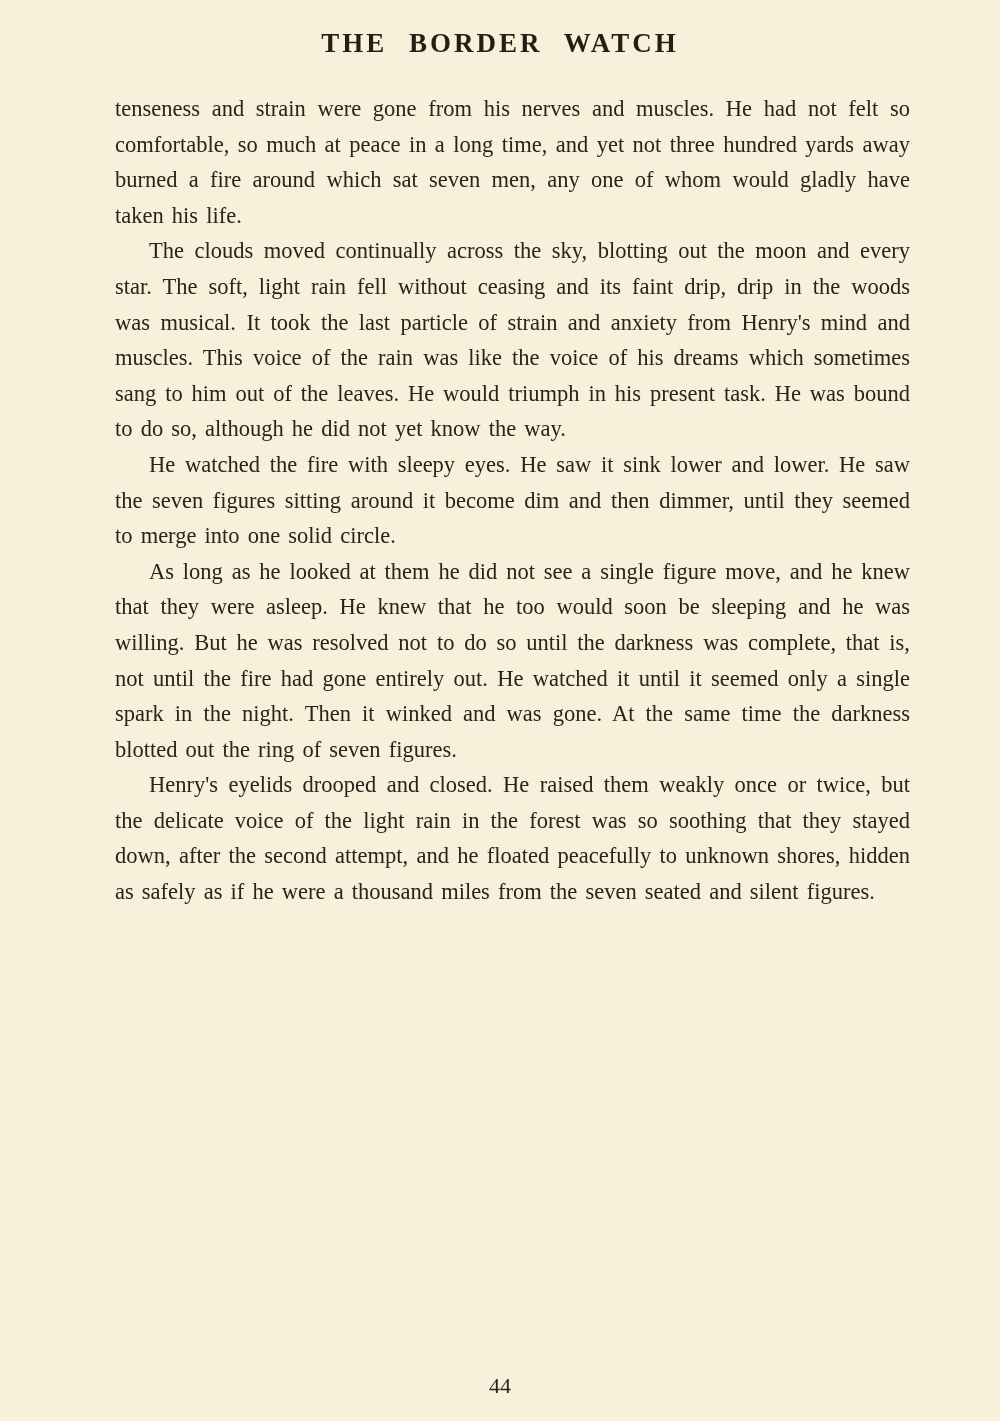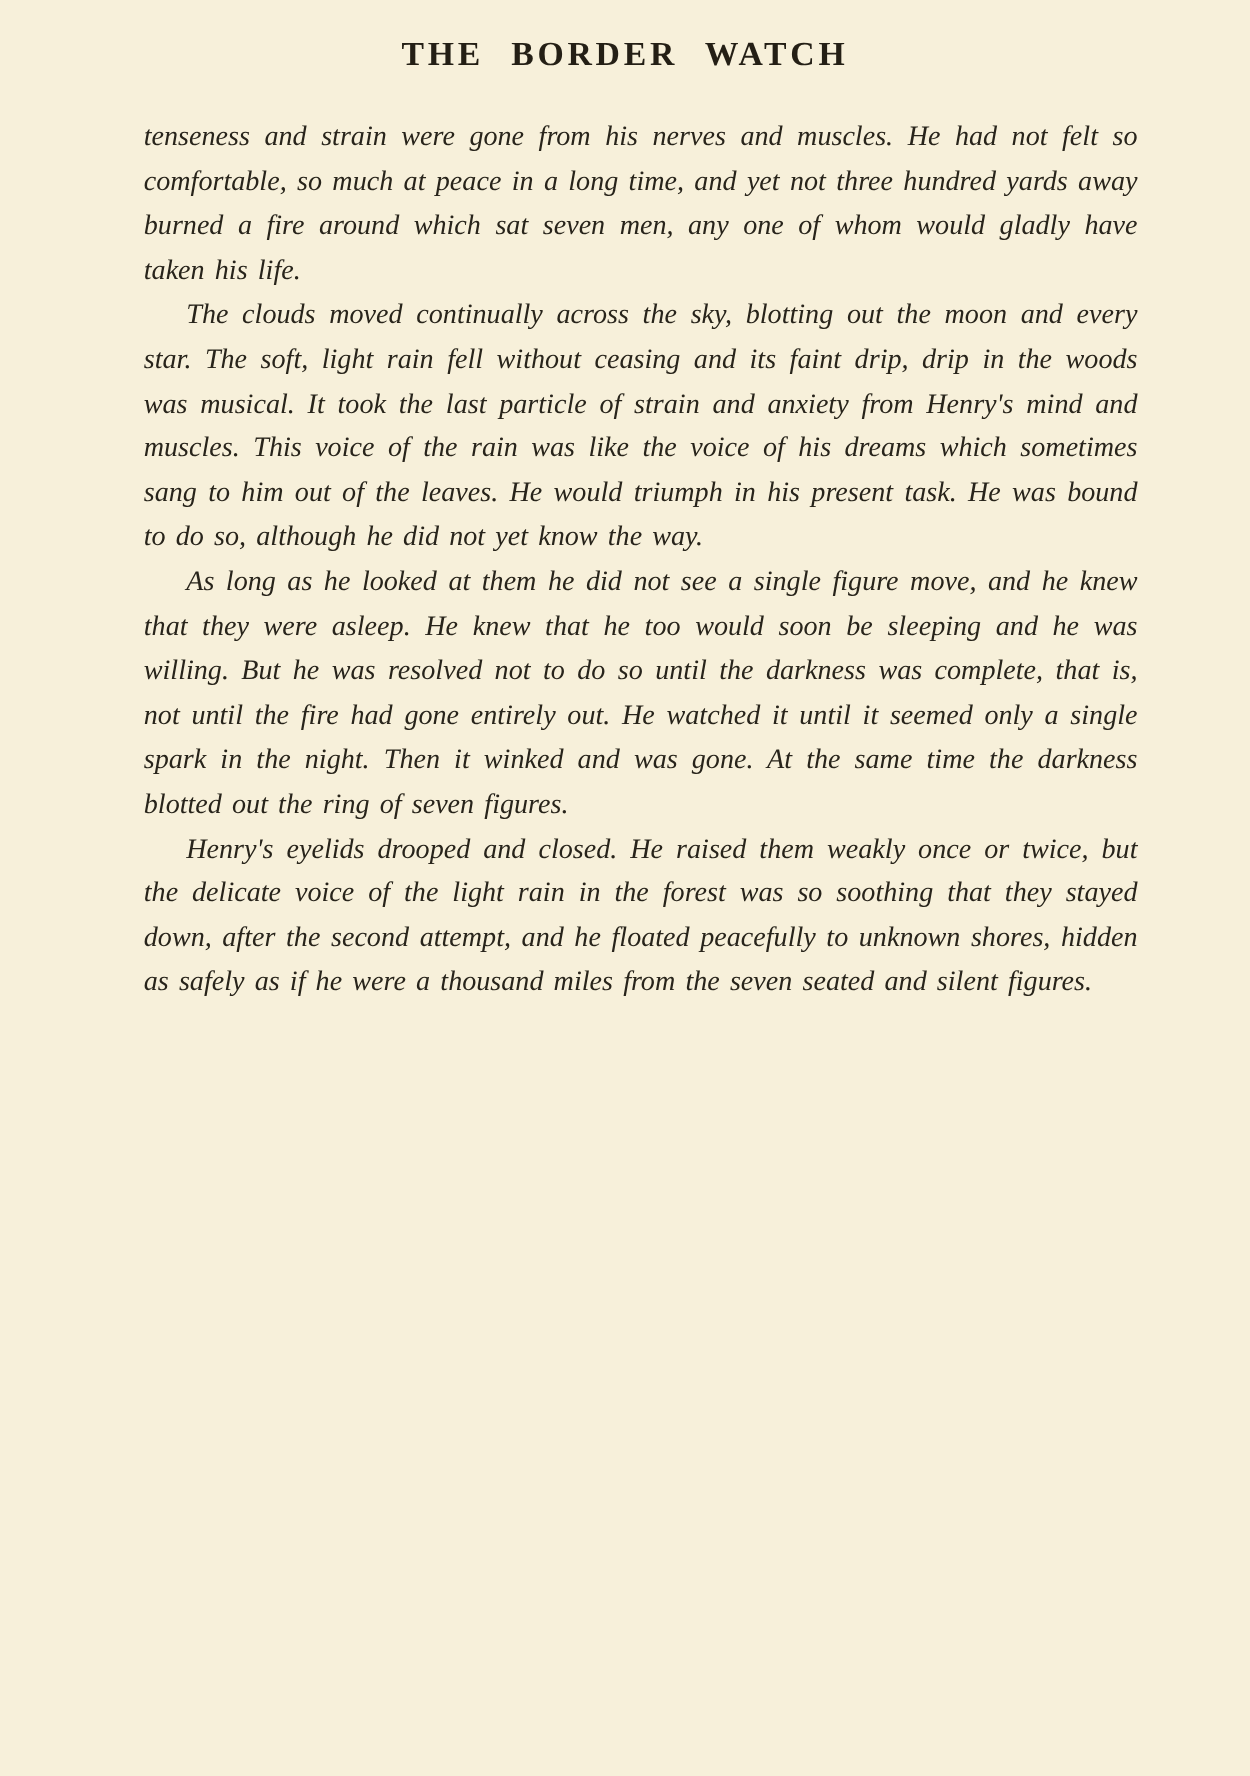--- a/index.html
+++ b/index.html
@@ -30,21 +30,20 @@
   .body-text {
     margin: 32px 90px 0 115px;
     font-size: 22.5px;
     line-height: 35.6px;
     text-align: justify;
     word-spacing: 2.5px;
   }
   .body-text p {
     margin: 0;
     text-indent: 34px;
-    font-style: italic;
   }
   .body-text p.continuation {
     text-indent: 0;
   }
   .page-number {
     position: absolute;
     left: 0;
     bottom: 22px;
     width: 100%;
     text-align: center;
@@ -55,18 +54,20 @@
 </head>
 <body>
 
 <div class="page">
 
   <div class="running-head">THE BORDER WATCH</div>
 
   <div class="body-text">
     <p class="continuation">tenseness and strain were gone from his nerves and muscles. He had not felt so comfortable, so much at peace in a long time, and yet not three hundred yards away burned a fire around which sat seven men, any one of whom would gladly have taken his life.</p>
     <p>The clouds moved continually across the sky, blotting out the moon and every star.  The soft, light rain fell without ceasing and its faint drip, drip in the woods was musical.  It took the last particle of strain and anxiety from Henry's mind and muscles.  This voice of the rain was like the voice of his dreams which sometimes sang to him out of the leaves.  He would triumph in his present task. He was bound to do so, although he did not yet know the way.</p>
+    <p>He watched the fire with sleepy eyes.  He saw it sink lower and lower.  He saw the seven figures sitting around it become dim and then dimmer, until they seemed to merge into one solid circle.</p>
     <p>As long as he looked at them he did not see a single figure move, and he knew that they were asleep.  He knew that he too would soon be sleeping and he was willing. But he was resolved not to do so until the darkness was complete, that is, not until the fire had gone entirely out. He watched it until it seemed only a single spark in the night.  Then it winked and was gone.  At the same time the darkness blotted out the ring of seven figures.</p>
     <p>Henry's eyelids drooped and closed.  He raised them weakly once or twice, but the delicate voice of the light rain in the forest was so soothing that they stayed down, after the second attempt, and he floated peacefully to unknown shores, hidden as safely as if he were a thousand miles from the seven seated and silent figures.</p>
   </div>
 
+  <div class="page-number">44</div>
 
 </div>
 
 </body></html>

